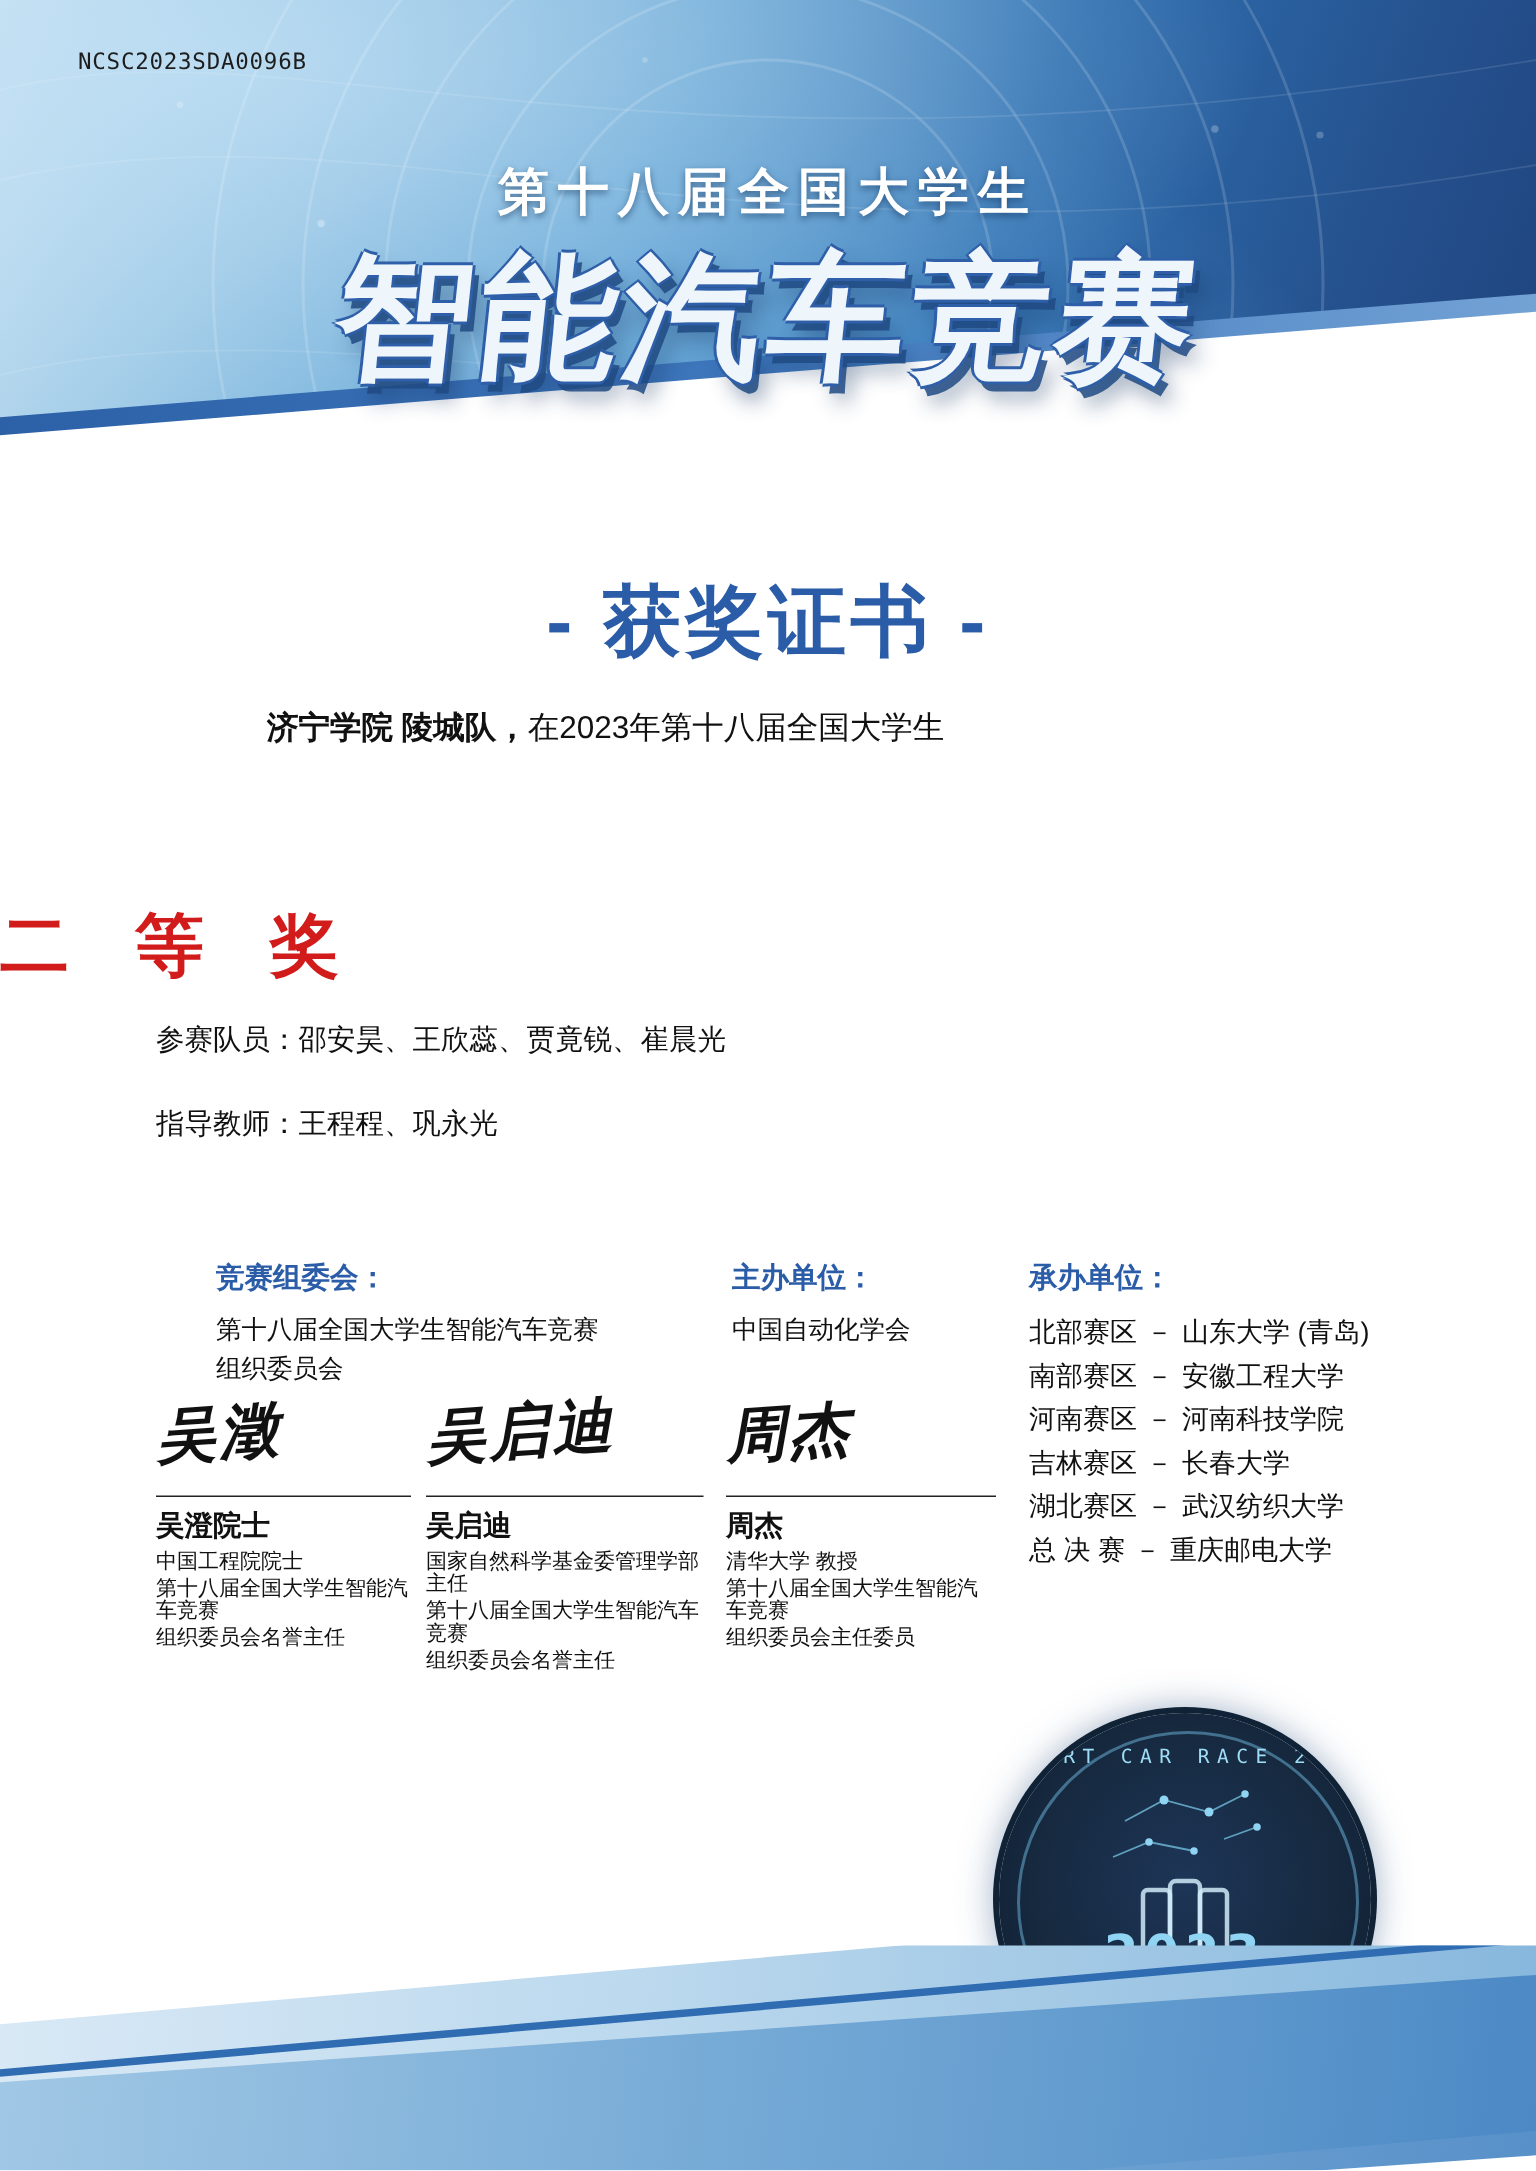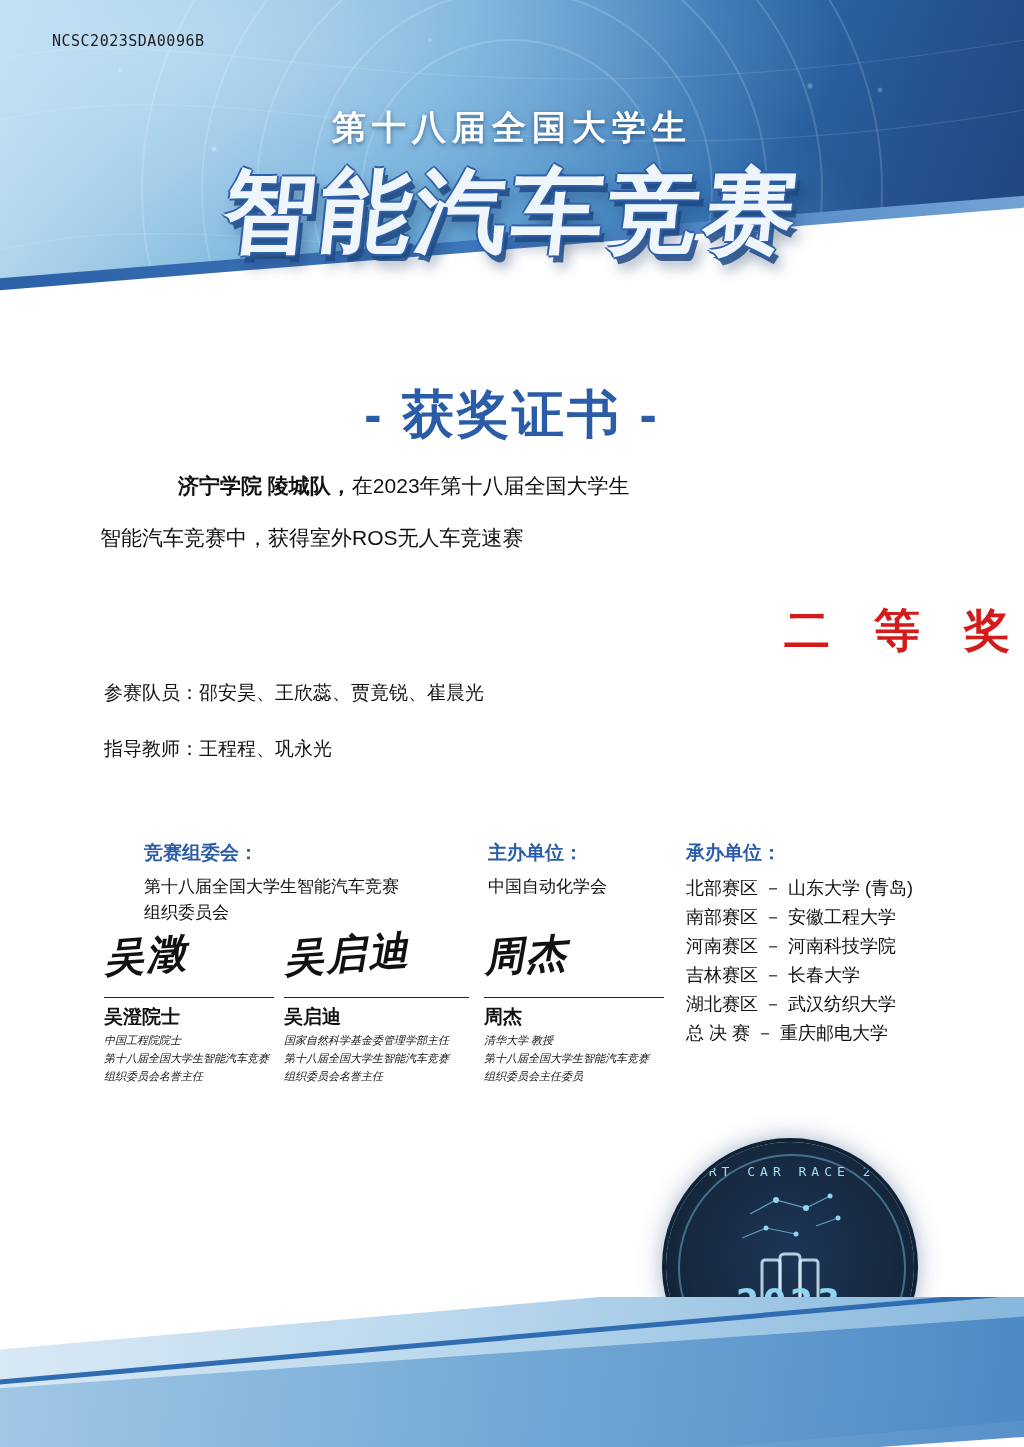--- a/index.html
+++ b/index.html
@@ -131,21 +131,21 @@
     line-height: 48px;
   }
   .body-line1 { text-indent: 78px; }
   .body-line2 { margin-top: 4px; }
   .org-name { font-weight: bold; }
 
   .award {
     position: absolute;
     width: 100%;
     top: 600px;
-    text-align: right;
+    text-align: left;
     font-size: 46px;
     font-weight: bold;
     letter-spacing: 14px;
     color: #d21b1b;
     font-family: "DejaVu Serif", "Liberation Serif", serif;
   }
 
   .members {
     position: absolute;
     left: 104px;
@@ -204,25 +204,24 @@
     border-top: 1.5px solid #222;
     margin-top: 4px;
   }
   .sign-name {
     font-size: 19px;
     font-weight: bold;
     color: #111;
     margin-top: 6px;
   }
   .sign-desc {
-    font-size: 11px;
+    font-size: 14px;
     color: #111;
     line-height: 15px;
     margin-top: 3px;
-    font-style: italic;
   }
 
   
   .emblem {
     position: absolute;
     left: 666px;
     top: 1142px;
     width: 248px;
     height: 248px;
     border-radius: 50%;
@@ -354,21 +353,20 @@
   </div>
 
   <div class="doc-code">NCSC2023SDA0096B</div>
 
   <div class="cert-heading">- 获奖证书 -</div>
 
   <div class="body-text">
     <div class="body-line1">
       <span class="org-name">济宁学院  陵城队，</span><span>在2023年第十八届全国大学生</span>
     </div>
-    <div class="body-line2">智能汽车竞赛中，获得室外ROS无人车竞速赛</div>
   </div>
 
   <div class="award">二 等 奖</div>
 
   <div class="members">参赛队员：邵安昊、王欣蕊、贾竟锐、崔晨光</div>
   <div class="teachers">指导教师：王程程、巩永光</div>
 
   <div class="col" id="col-committee">
     <div class="col-title">竞赛组委会：</div>
     <div>第十八届全国大学生智能汽车竞赛</div>

